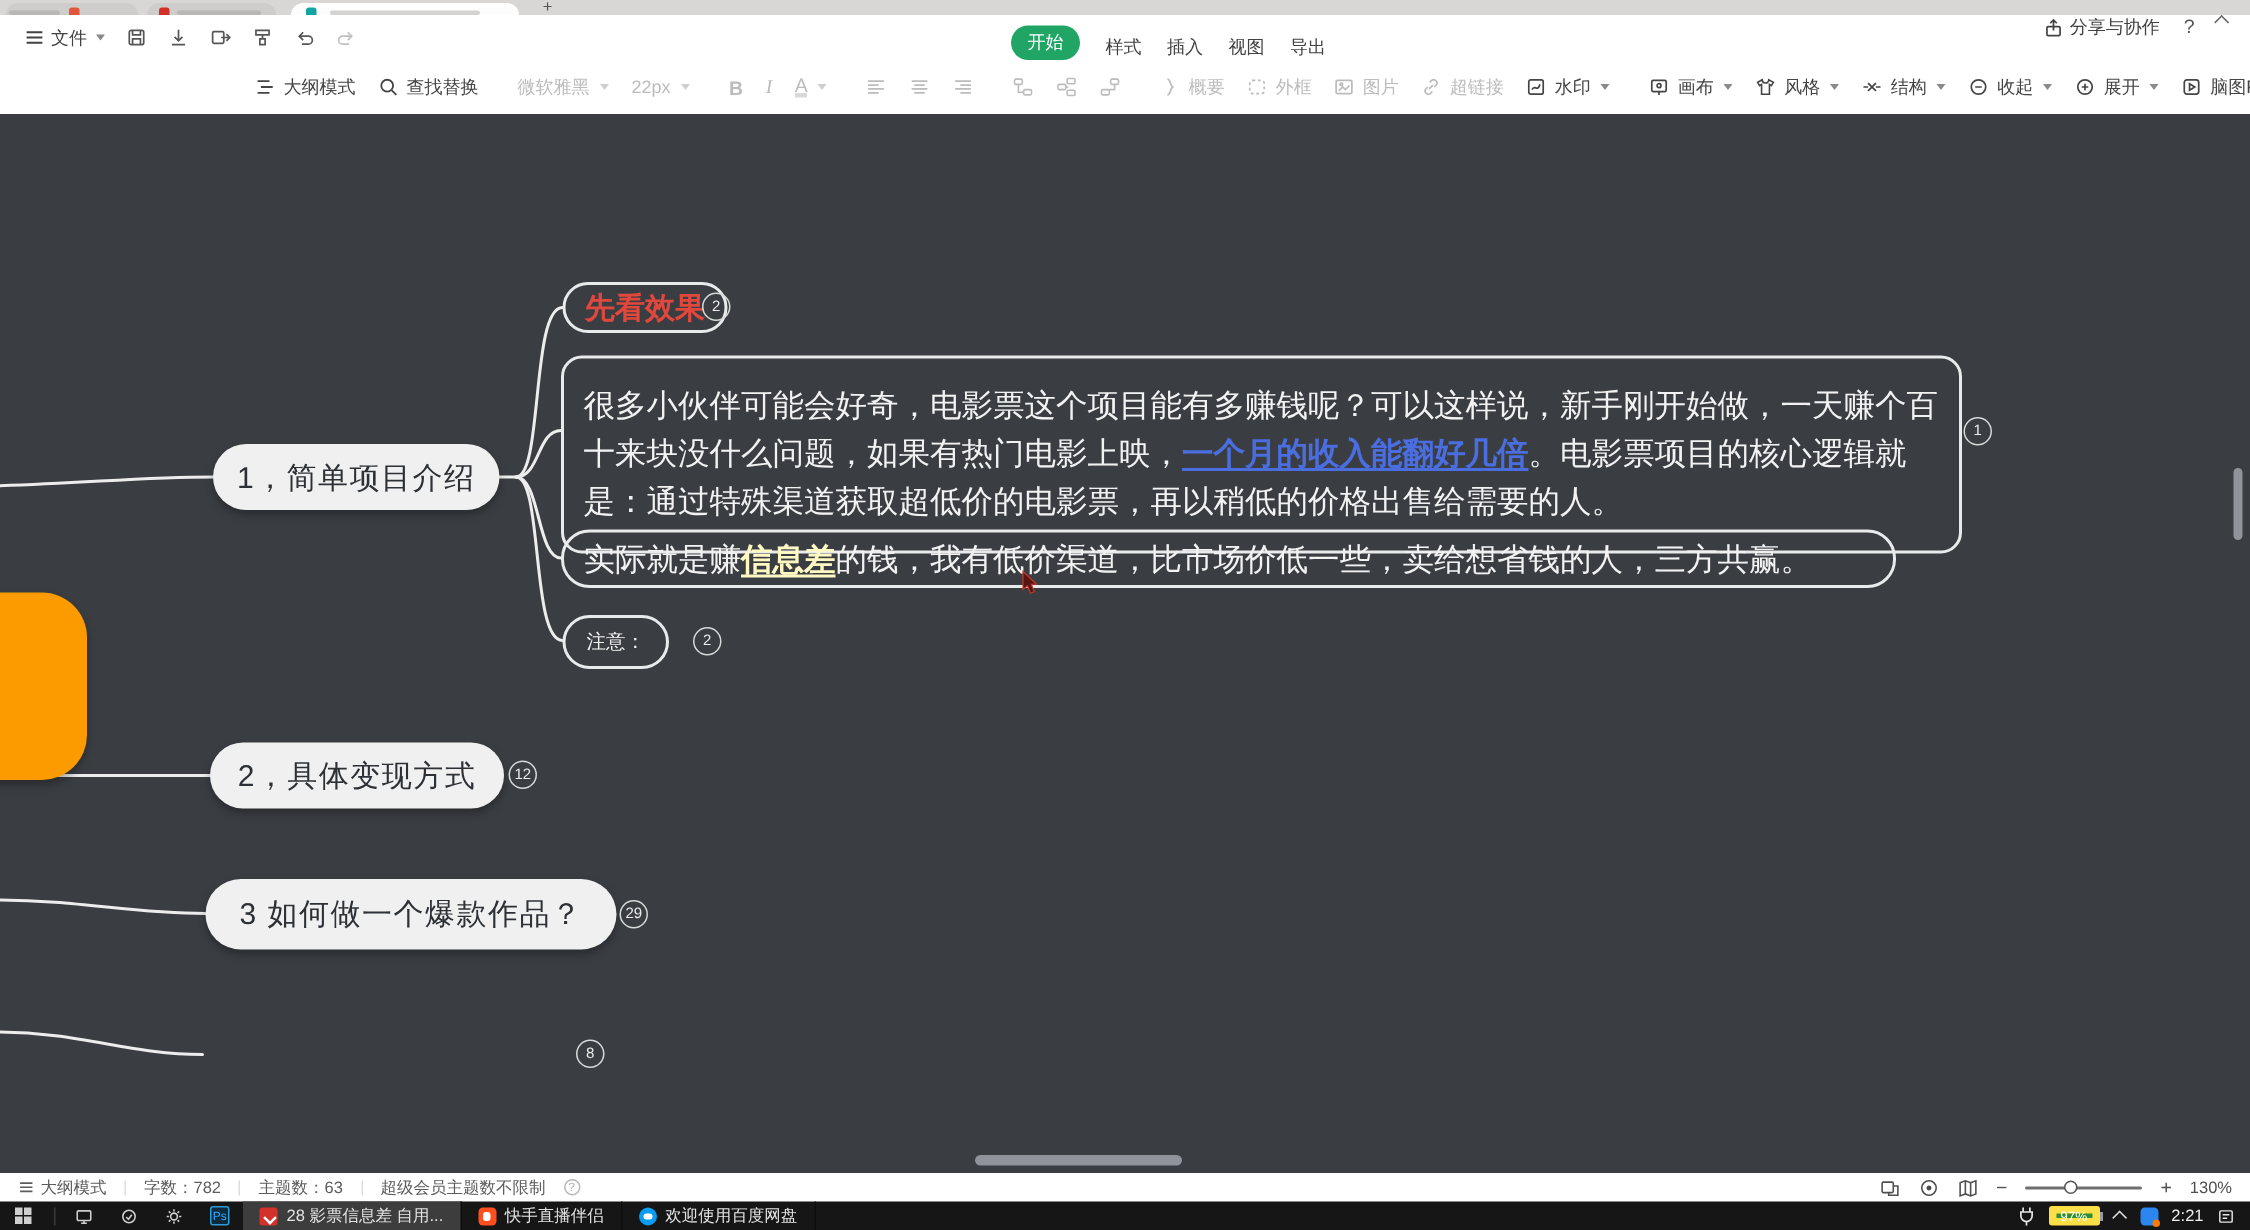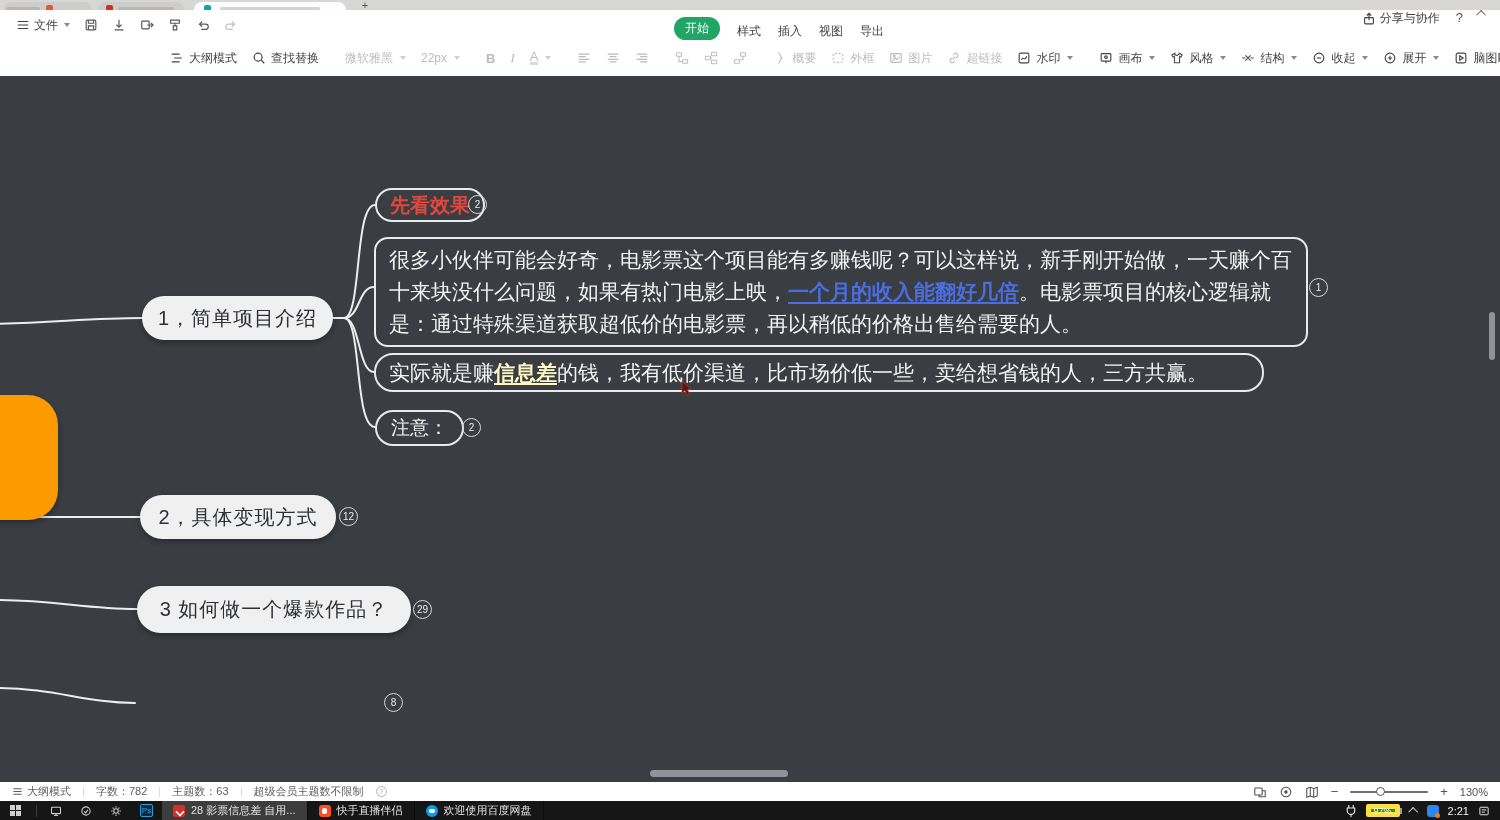--- a/index.html
+++ b/index.html
@@ -55,21 +55,21 @@
   .links path { stroke:#ededed; stroke-width:2; fill:none; stroke-linecap:round; }
   .root { position:absolute; left:-32px; top:319px; width:90px; height:125px;
     background:#fb9b00; border-radius:30px; box-shadow:0 3px 6px rgba(0,0,0,.3); }
   .pill { position:absolute; background:#f0f0f0; color:#2d3136; display:flex; align-items:center;
     justify-content:center; box-shadow:0 3px 6px rgba(0,0,0,.3); letter-spacing:1px; }
   .bnode { position:absolute; border:2px solid #e9eaeb; color:#f2f2f2; display:flex; align-items:center; }
   .badge { position:absolute; width:19px; height:19px; border-radius:50%; border:1.5px solid #d9d9d9;
     color:#ececec; font-size:10px; display:flex; align-items:center; justify-content:center; }
   .hl-blue { color:#4a6ee0; font-weight:bold; text-decoration:underline; text-underline-offset:3px; }
   .hl-red { color:#fef9c3; font-weight:bold; text-decoration:underline; text-underline-offset:3px; }
-  .para { display:block; line-height:32px; padding:5px 13px; border-radius:14px; font-size:21px; }
+  .para { display:block; line-height:32px; padding:16px 13px; border-radius:14px; font-size:21px; }
   .sb-h { position:absolute; left:650px; top:694px; width:138px; height:7px; border-radius:4px; background:#90939a; }
   .sb-v { position:absolute; left:1489px; top:236px; width:6px; height:48px; border-radius:3px; background:#90939a; }
 
   
   .statusbar { height:19px; background:#fff; flex:0 0 auto; display:flex; align-items:center;
     font-size:11px; color:#5c5c5c; padding:0 12px; }
   .st-left { display:flex; align-items:center; gap:12px; }
   .st-div { width:1px; height:10px; background:#ddd; }
   .st-right { margin-left:auto; display:flex; align-items:center; gap:12px; color:#4f4f4f; }
   .slider { position:relative; width:78px; height:2px; background:#6f6f6f; border-radius:1px; }
@@ -378,21 +378,21 @@
     <div class="badge" style="left:1309px;top:202px">
       <span>1</span>
     </div>
 
     <div class="bnode" style="left:374px;top:277px;width:890px;height:39px;border-radius:19px;padding:0 13px;font-size:21px">
       <span>实际就是赚</span>
         <span class="hl-red">信息差</span>
         <span>的钱，我有低价渠道，比市场价低一些，卖给想省钱的人，三方共赢。</span>
     </div>
 
-    <div class="bnode" style="left:375px;top:334px;height:36px;padding:0 14px;border-radius:18px;font-size:19px">
+    <div class="bnode" style="left:375px;top:334px;height:36px;padding:0 14px;border-radius:18px;font-size:13px">
       <span>注意：</span>
     </div>
     <div class="badge" style="left:462px;top:342px">
       <span>2</span>
     </div>
 
     <div class="pill" style="left:140px;top:419px;width:196px;height:44px;border-radius:22px;font-size:20px">
       <span>2，具体变现方式</span>
     </div>
     <div class="badge" style="left:339px;top:431px">

